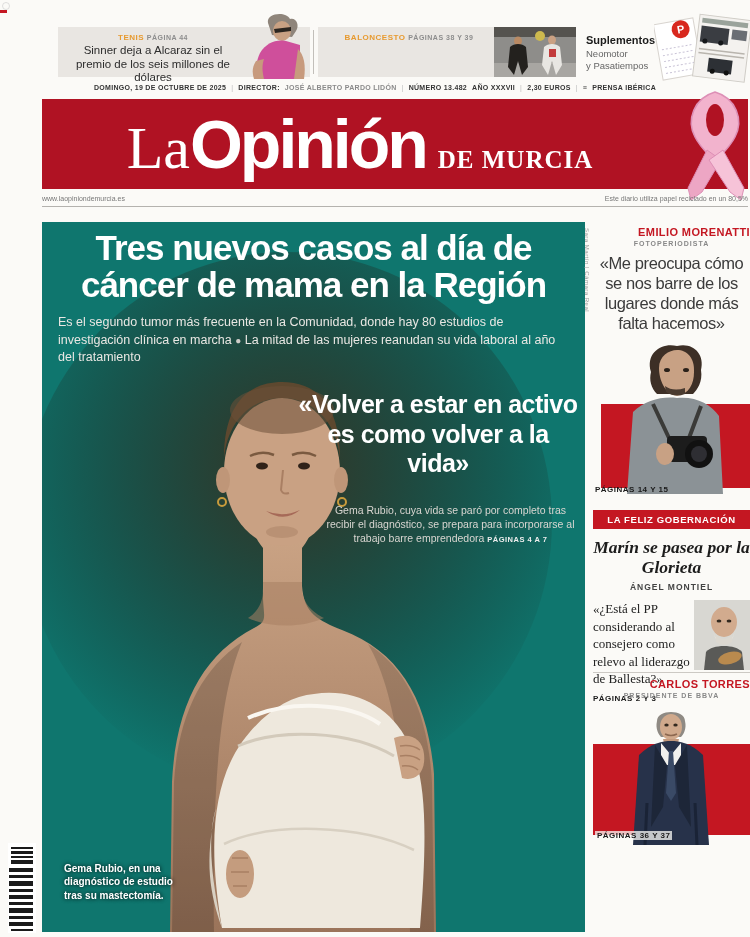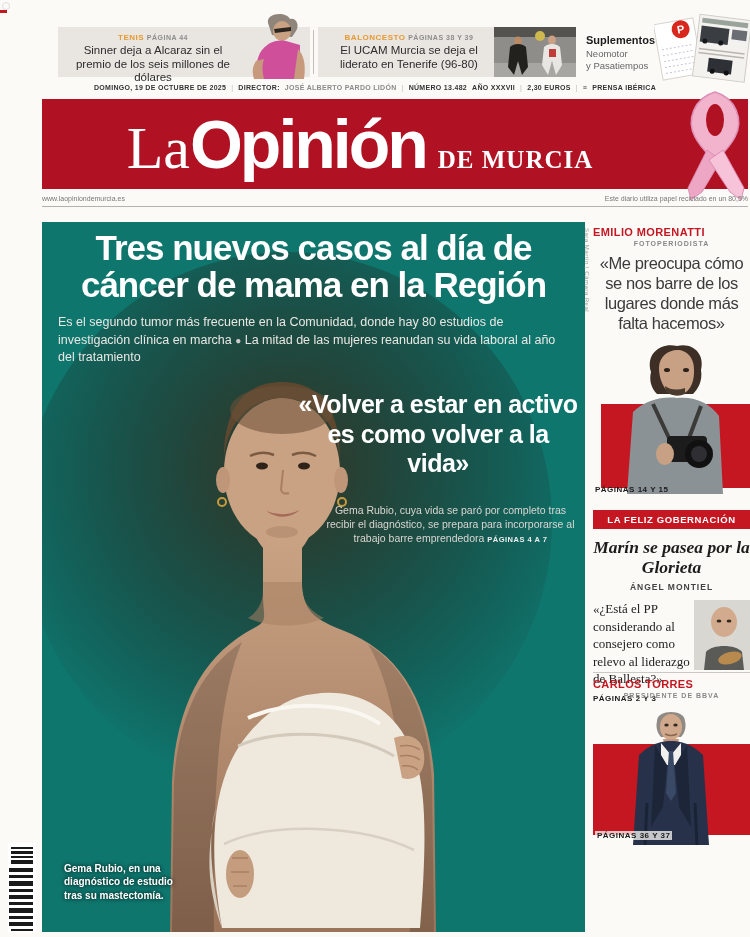--- a/index.html
+++ b/index.html
@@ -63,21 +63,21 @@
   .quotecap{position:absolute;left:282px;right:8px;top:282px;margin:0;text-align:center;color:#d9d6d1;
             font-size:10.5px;line-height:1.32;}
   .qpages{font-size:7.5px;font-weight:bold;letter-spacing:.5px;color:#eee;}
   .photocap{position:absolute;left:22px;bottom:30px;width:118px;margin:0;color:#fff;font-weight:bold;
             font-size:10px;line-height:1.35;text-shadow:0 0 4px #000;}
   .vcredit{position:absolute;left:584px;top:228px;height:100px;writing-mode:vertical-rl;
            font-size:6px;color:#999;letter-spacing:.5px;}
 
   
   .rcol-story{position:absolute;left:593px;width:157px;}
-  .st-name{text-align:left;color:#c41722;font-weight:bold;font-size:11px;letter-spacing:.4px;}
+  .st-name{text-align:right;color:#c41722;font-weight:bold;font-size:11px;letter-spacing:.4px;}
   .st-role{text-align:center;color:#888;font-weight:bold;font-size:7px;letter-spacing:1px;margin-top:2px;}
   .st-quote{text-align:center;color:#3b3b3b;font-size:16.5px;line-height:1.22;letter-spacing:-0.4px;margin-top:6px;}
   .photo-frame{position:relative;margin-top:8px;}
   .redblock{position:absolute;background:#c41722;}
   .pages-label{font-size:8px;font-weight:bold;letter-spacing:.5px;color:#1a1a1a;}
   .ph-label{position:absolute;left:2px;bottom:5px;background:rgba(250,249,246,.75);padding:0 2px;}
 
   .s-morenatti{top:226px;}
   .mor-red{left:8px;right:0;top:62px;bottom:6px;}
   .s-gob{top:510px;}
@@ -122,21 +122,20 @@
       <path d="M56 38 C62 44 64 54 62 68 L52 68 Z" fill="#c79a7d"></path>
     </svg>
   </div>
   <div class="tdivider"></div>
   <div class="teaser t-basket">
     <div class="t-text">
       <div class="kick">
         <span class="kicker">BALONCESTO</span>
         <span class="pageref">PÁGINAS 38 Y 39</span>
       </div>
-      <div class="t-title">El UCAM Murcia se deja el liderato en Tenerife (96-80)</div>
     </div>
     <svg class="basket-img" width="82" height="50" viewBox="0 0 82 50">
       <rect width="82" height="50" fill="#8e8d8a"></rect>
       <rect y="36" width="82" height="14" fill="#a8a6a2"></rect>
       <rect width="82" height="10" fill="#55534f"></rect>
       <circle cx="46" cy="9" r="5" fill="#cdb94e"></circle>
       <ellipse cx="24" cy="14" rx="4" ry="4.5" fill="#b98a64"></ellipse>
       <path d="M16 20 C20 16 28 16 32 20 L34 40 L28 48 L24 34 L20 48 L14 40 Z" fill="#23211e"></path>
       <ellipse cx="58" cy="13" rx="4" ry="4.5" fill="#caa183"></ellipse>
       <path d="M50 20 C54 16 62 16 66 20 L68 38 L62 48 L58 34 L54 48 L48 38 Z" fill="#e8e6e2"></path>

